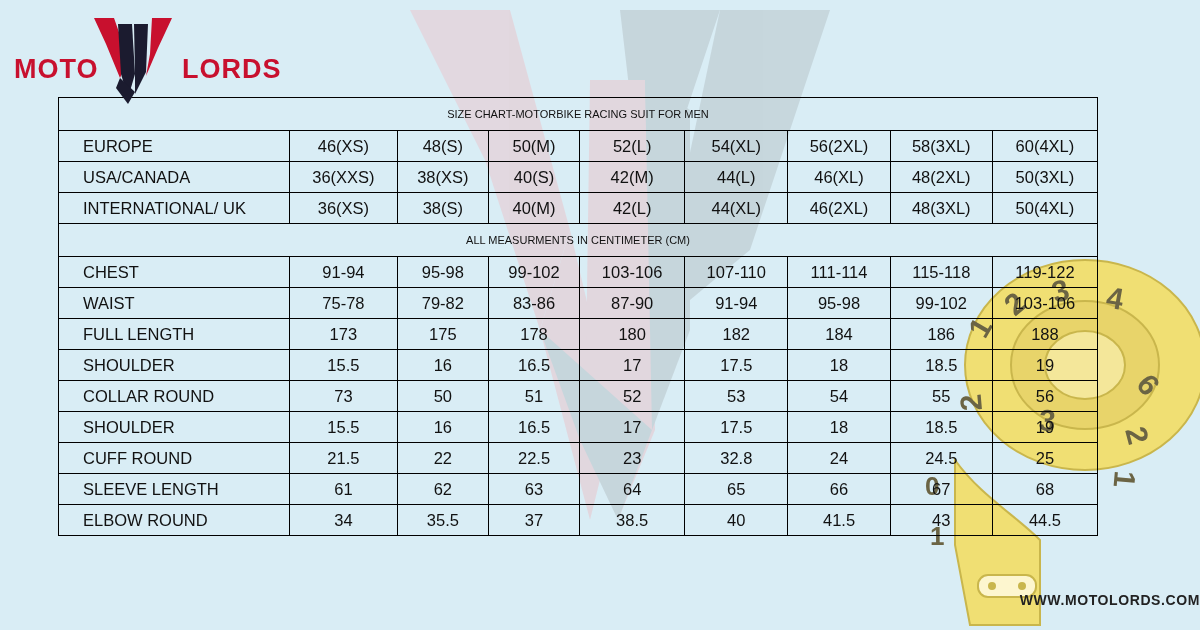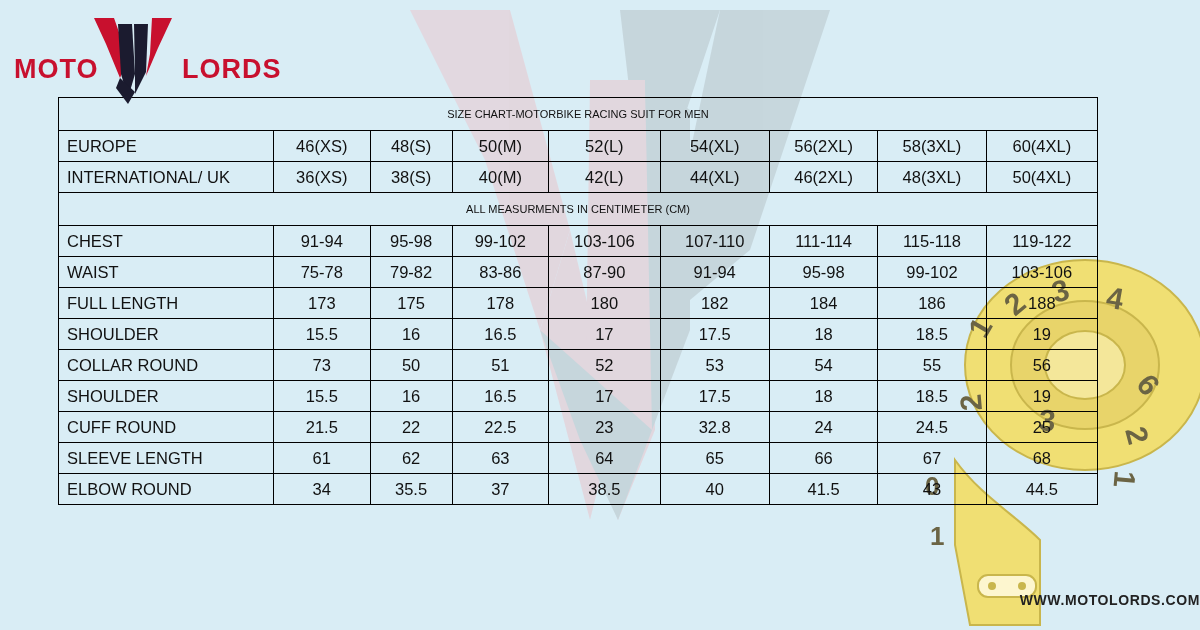--- a/index.html
+++ b/index.html
@@ -46,21 +46,21 @@
     border:1px solid #000;
     font-size:16.5px;
     color:#111;
     height:28px;
     padding:1px 4px;
     text-align:center;
     white-space:nowrap;
   }
   table.sizechart td.rowhead{
     text-align:left;
-    padding-left:8px;
+    padding-left:24px;
     width:202px;
   }
   table.sizechart td.title{
     font-size:11px;
     height:30px;
   }
   .footer{
     position:absolute;
     left:0;right:0;
     top:592px;
@@ -146,20 +146,31 @@
       <td>46(XS)</td>
       <td>48(S)</td>
       <td>50(M)</td>
       <td>52(L)</td>
       <td>54(XL)</td>
       <td>56(2XL)</td>
       <td>58(3XL)</td>
       <td>60(4XL)</td>
     </tr>
 
+    <tr>
+      <td class="rowhead">USA/CANADA</td>
+      <td>36(XXS)</td>
+      <td>38(XS)</td>
+      <td>40(S)</td>
+      <td>42(M)</td>
+      <td>44(L)</td>
+      <td>46(XL)</td>
+      <td>48(2XL)</td>
+      <td>50(3XL)</td>
+    </tr>
 
     <tr>
       <td class="rowhead">INTERNATIONAL/ UK</td>
       <td>36(XS)</td>
       <td>38(S)</td>
       <td>40(M)</td>
       <td>42(L)</td>
       <td>44(XL)</td>
       <td>46(2XL)</td>
       <td>48(3XL)</td>

